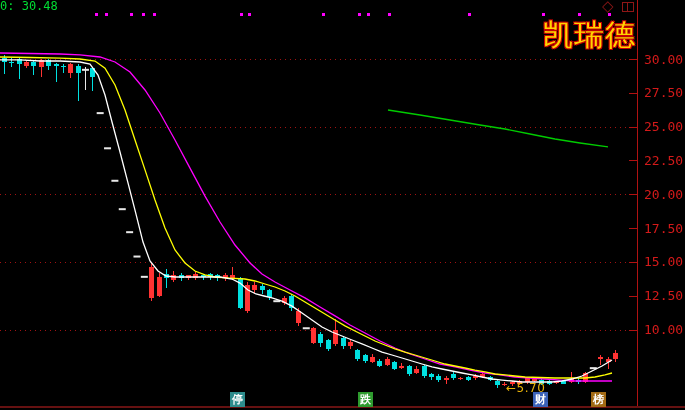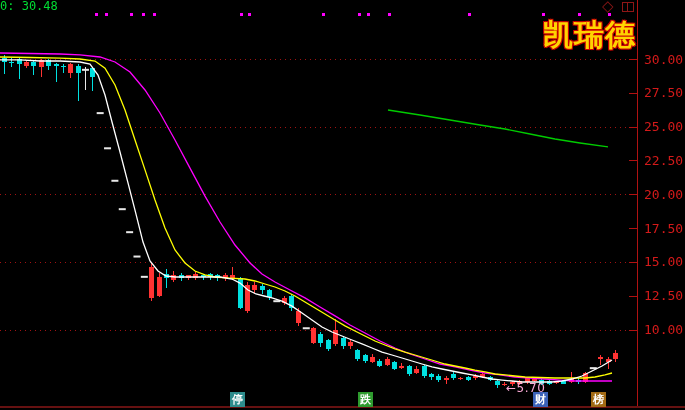--- a/index.html
+++ b/index.html
@@ -1,26 +1,26 @@
 <!DOCTYPE html>
 <html><head>
 <meta charset="utf-8">
 <style>
   html,body{margin:0;padding:0;background:#000;}
   .stage{position:relative;width:685px;height:410px;background:#000;overflow:hidden;
          font-family:"Liberation Sans","DejaVu Sans",sans-serif;}
   .ma-label{position:absolute;left:0px;top:-1px;color:#00DD33;font:12px "DejaVu Sans Mono",monospace;white-space:pre;}
-  .stock-name{position:absolute;right:49px;top:20px;color:#FFD400;font-size:30px;font-weight:bold;letter-spacing:1px;
+  .stock-name{position:absolute;right:49px;top:20px;color:#FFD400;font-size:30px;font-weight:normal;letter-spacing:1px;
       text-shadow:-1px -1px 0 #C00,1px -1px 0 #C00,-1px 1px 0 #C00,1px 1px 0 #C00;line-height:1;}
   .icon-diamond{position:absolute;left:602px;top:-2px;color:#8F1616;font-size:15px;line-height:15px;}
   .icon-window{position:absolute;left:622px;top:2px;width:12px;height:10px;border:1px solid #8F1616;box-sizing:border-box;}
   .icon-window::after{content:"";position:absolute;left:4px;top:0;width:1px;height:8px;background:#8F1616;}
   .marker{position:absolute;top:392px;width:15px;height:15px;line-height:15px;text-align:center;
           color:#FFF;font-size:11px;font-weight:bold;}
-  .annotation{position:absolute;color:#f9a8d4;font:12px "DejaVu Sans",sans-serif;letter-spacing:0.5px;}
+  .annotation{position:absolute;color:#eab308;font:12px "DejaVu Sans",sans-serif;letter-spacing:0.5px;}
   svg{position:absolute;left:0;top:0;}
 </style>
 </head>
 <body>
 
 <div class="stage">
   <svg id="chart-svg" width="685" height="410" viewBox="0 0 685 410">
       <line x1="0" x2="637" y1="59.5" y2="59.5" stroke="#A01212" stroke-width="1" stroke-dasharray="1 4" shape-rendering="crispEdges"></line>
       <line x1="0" x2="637" y1="127.14999999999999" y2="127.14999999999999" stroke="#A01212" stroke-width="1" stroke-dasharray="1 4" shape-rendering="crispEdges"></line>
       <line x1="0" x2="637" y1="194.79999999999998" y2="194.79999999999998" stroke="#A01212" stroke-width="1" stroke-dasharray="1 4" shape-rendering="crispEdges"></line>

